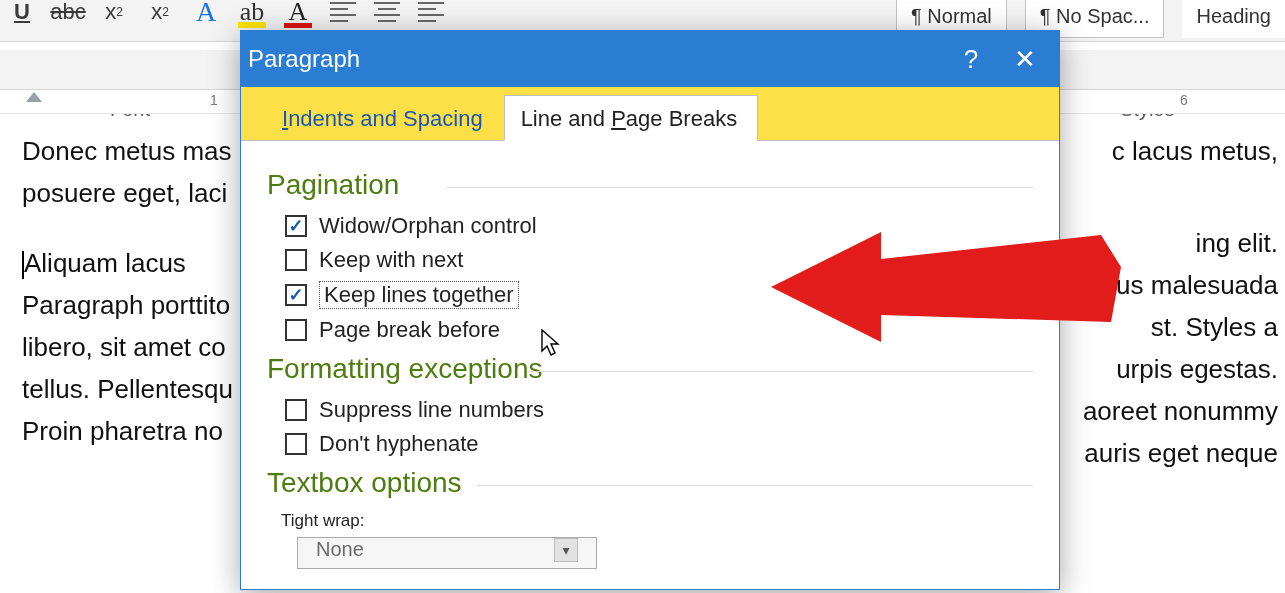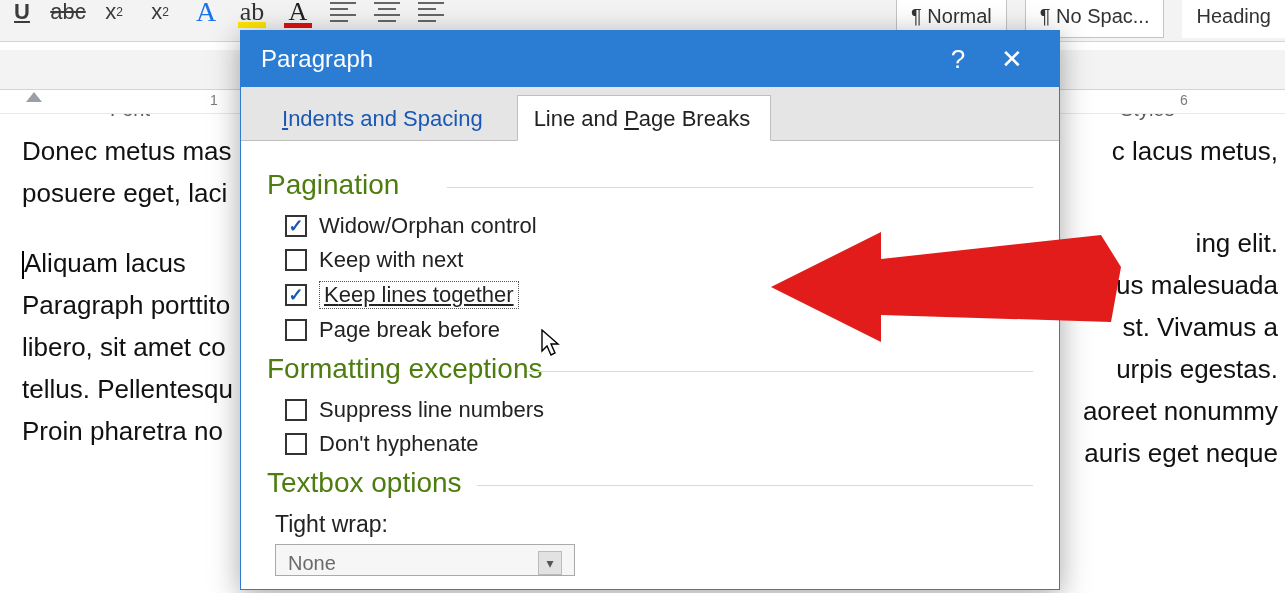--- a/index.html
+++ b/index.html
@@ -121,38 +121,38 @@
     background:#fff;
     border:1px solid #2b7cd3;
     box-shadow:0 6px 28px rgba(0,0,0,.35);
   }
   .titlebar{
     height:56px;
     background:#2b7cd3;
     color:#fff;
     display:flex;
     align-items:center;
-    padding:0 20px;
+    padding:0 7px;
     font-size:24px;
   }
   .titlebar .title{flex:1;}
   .titlebar .tbtn{
     width:54px; text-align:center; font-size:26px;
     cursor:pointer;
   }
 
   
   .tabs{
     display:flex;
     align-items:flex-end;
     height:54px;
     border-bottom:1px solid #bfbfbf;
-    background:#e5e5e5;
+    background:#fde047;
     padding-left:20px;
-    gap:13px;
+    gap:0;
     font-size:22px;
   }
   .tab{
     padding:10px 20px 8px 20px;
     color:#1a57b5;
     cursor:pointer;
     border:1px solid transparent;
     position:relative;
     top:1px;
   }
@@ -202,33 +202,32 @@
     font-size:18px;
     color:#333;
     background:#fff;
   }
   .cb.checked::after{
     content:"✓"; font-weight:bold; color:#1a57b5;
   }
   .focus-box{
     border:1px dotted #555;
     padding:0 4px;
-    text-decoration:underline;
   }
   .subtitle{
-    margin:10px 0 6px 8px;
-    font-size:23px;
+    margin:10px 0 6px 14px;
+    font-size:17px;
   }
   .combo{
-    margin-left:8px;
+    margin-left:30px;
     width:300px;height:32px;
     border:1px solid #aaa;
     background:#f6f6f6;
-    display:flex;align-items:flex-end;
-    padding:0 12px;
+    display:flex;align-items:flex-start;
+    padding:0 18px;
     justify-content:space-between;
     color:#6a6a6a;
     font-size:20px;
   }
   .combo .arrow{
     width:24px;height:24px;
     background:#e2e2e2;
     border:1px solid #bbb;
     display:flex;align-items:center;justify-content:center;
     font-size:14px;color:#555;
@@ -291,21 +290,21 @@
     <span>libero, sit amet co</span><br>
     <span>tellus. Pellentesqu</span><br>
     <span>Proin pharetra no</span><br>
   </p>
 </div>
 <div class="right-col">
   <div>c lacus metus,</div>
   <div style="height:50px"></div>
   <div>ing elit.</div>
   <div>ectus malesuada</div>
-  <div>st. Vivamus a</div>
+  <div>st. Styles a</div>
   <div>urpis egestas.</div>
   <div>aoreet nonummy</div>
   <div>auris eget neque</div>
 </div>
 
 <div class="dialog">
   <div class="titlebar">
     <span class="title">Paragraph</span>
     <span class="tbtn">?</span>
     <span class="tbtn">✕</span>

